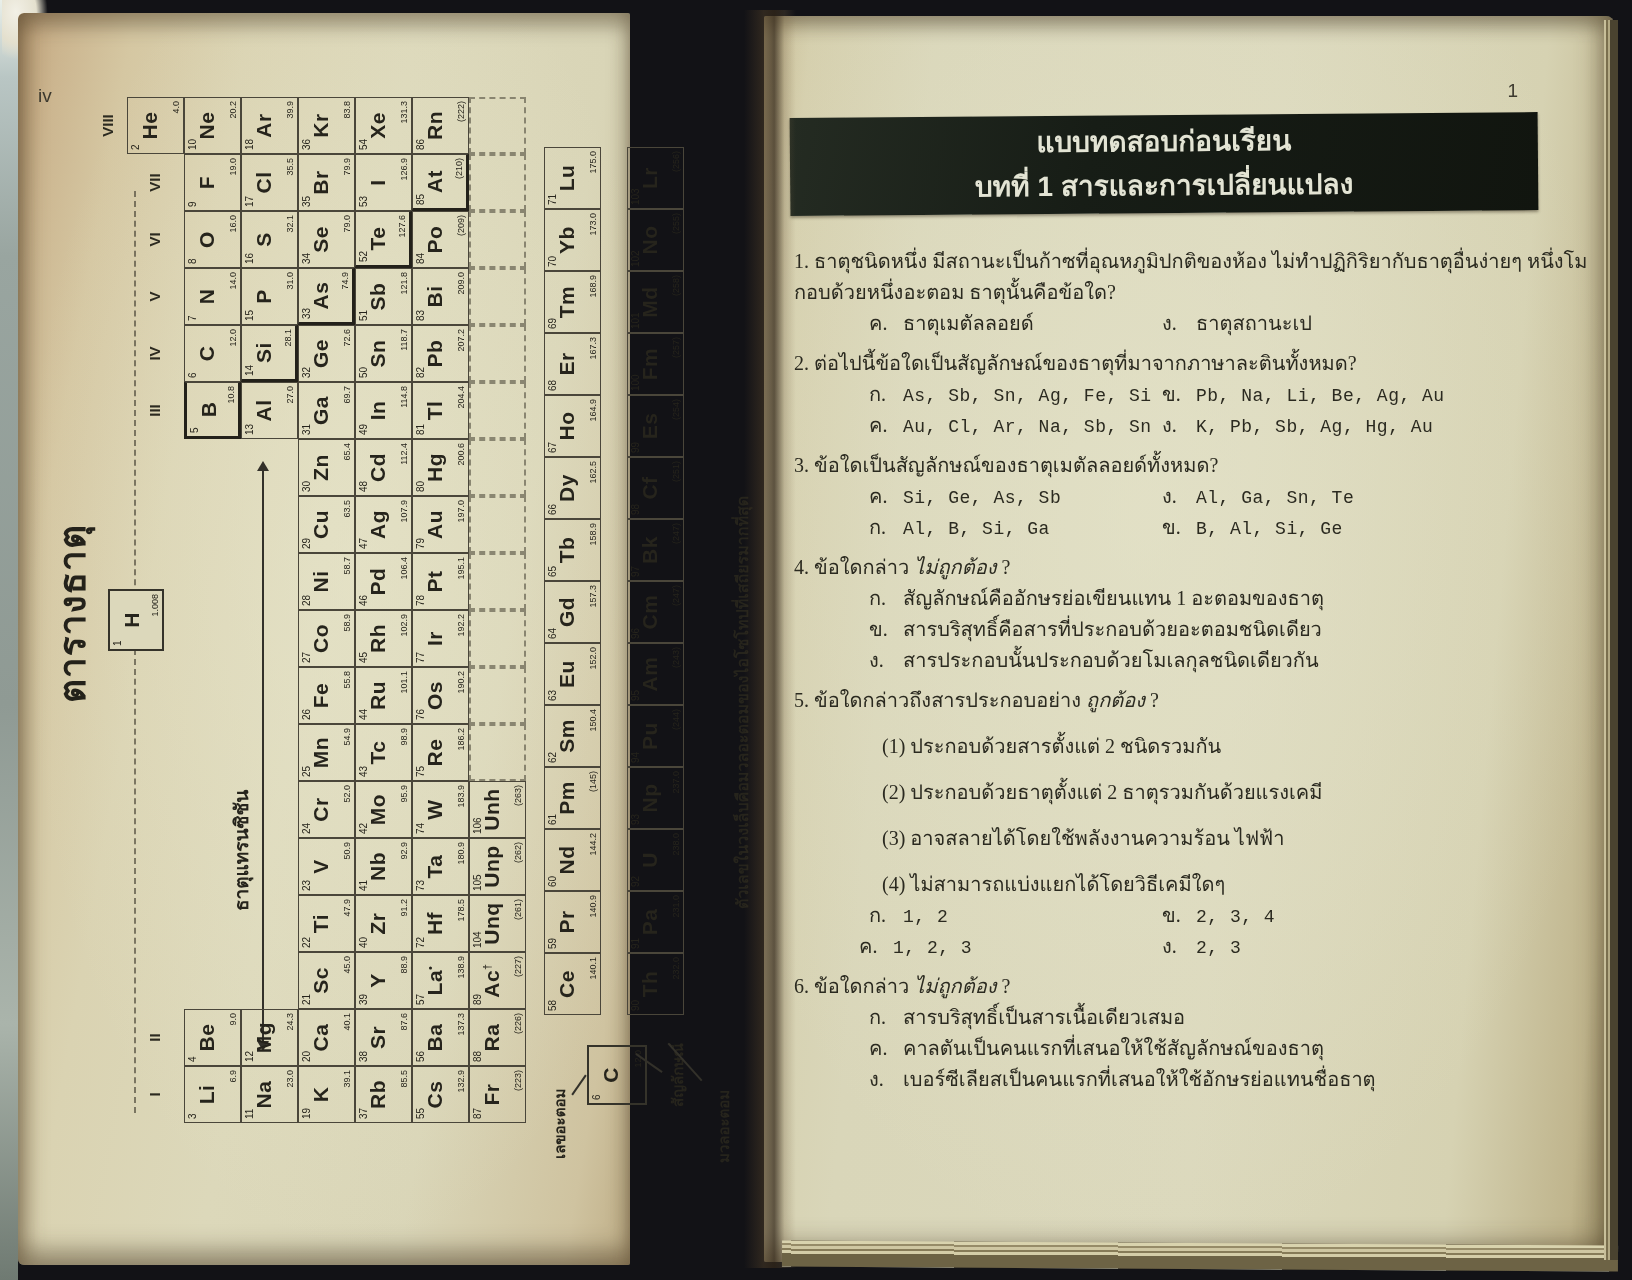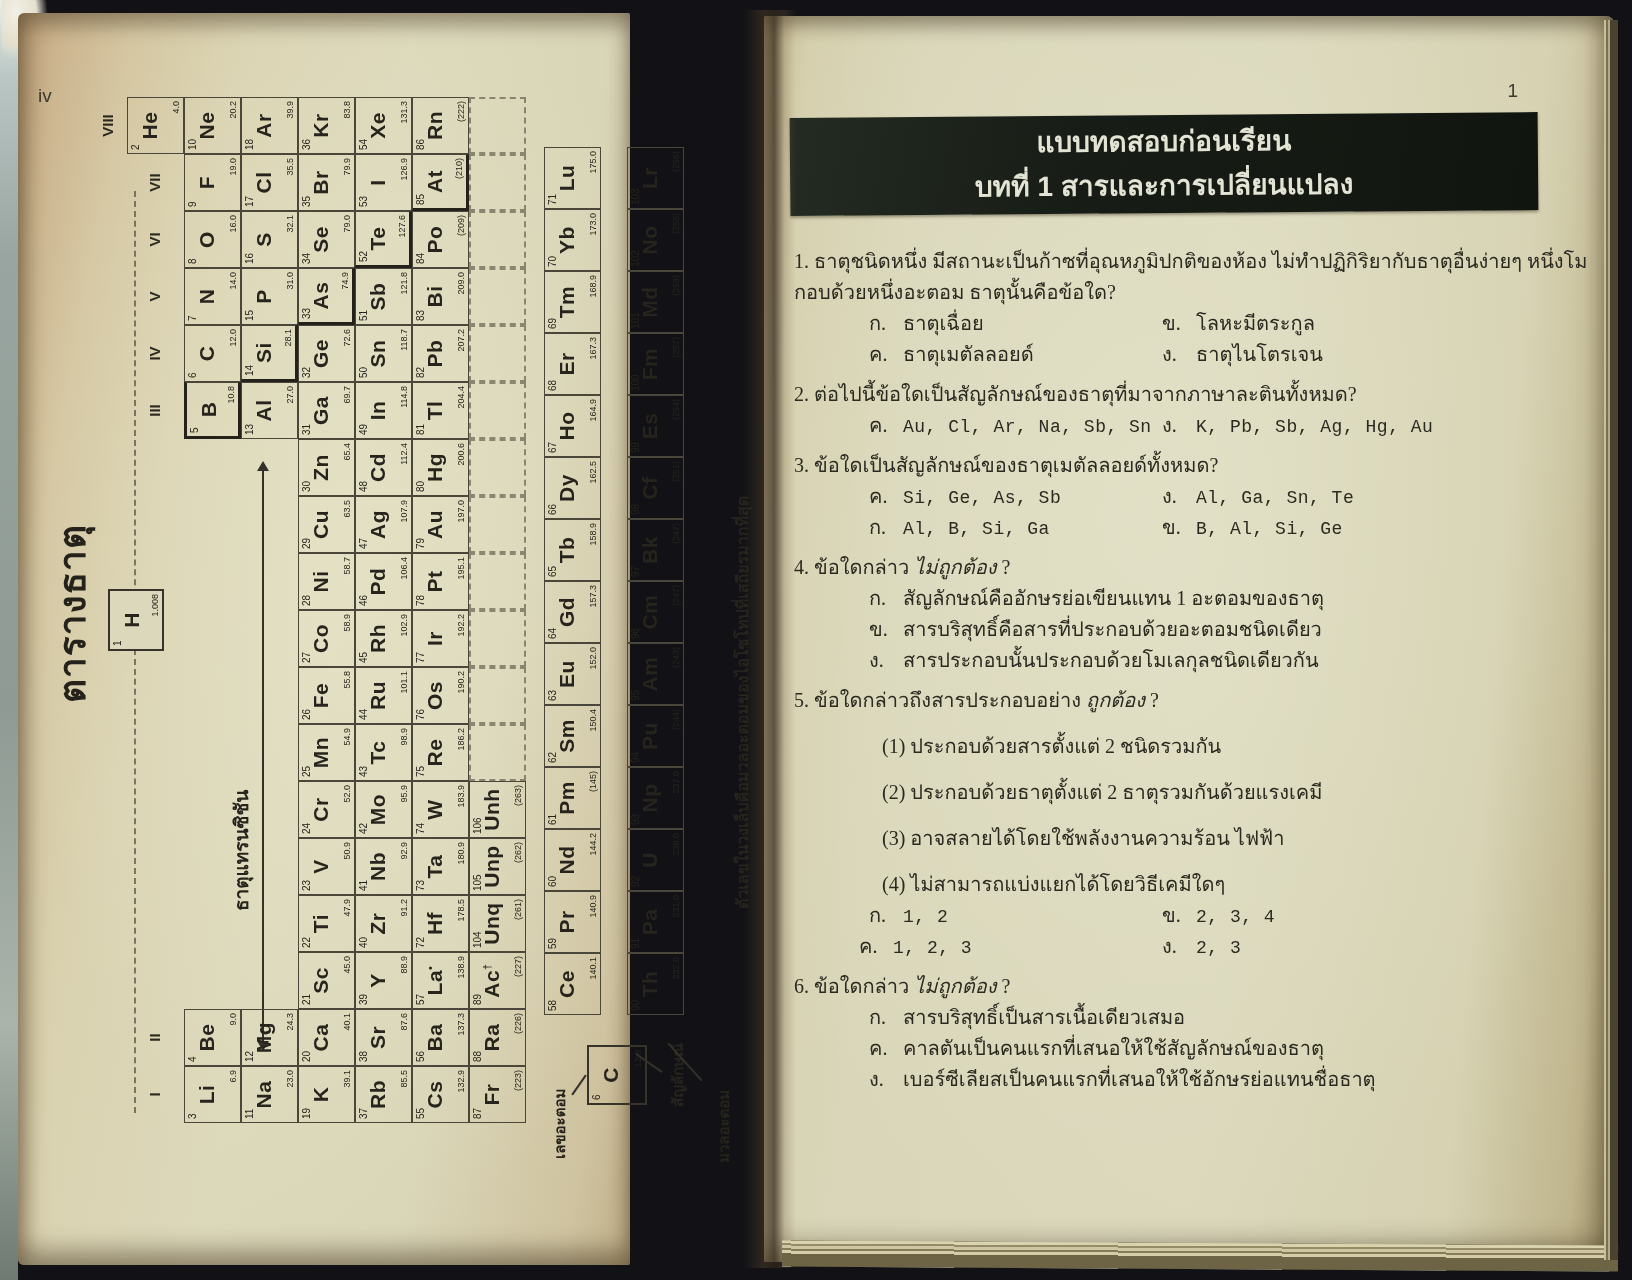--- a/index.html
+++ b/index.html
@@ -686,30 +686,30 @@
     <div class="header-box">
       <div class="hl hl1">แบบทดสอบก่อนเรียน</div>
       <div class="hl">บทที่ 1 สารและการเปลี่ยนแปลง</div>
     </div>
 
     <div class="questions" id="questions">
         <div class="question">
           <div class="qline"><span>1. ธาตุชนิดหนึ่ง มีสถานะเป็นก้าซที่อุณหภูมิปกติของห้อง ไม่ทำปฏิกิริยากับธาตุอื่นง่ายๆ หนึ่งโมเลกุลประ</span></div>
           <div class="qline"><span>กอบด้วยหนึ่งอะตอม ธาตุนั้นคือข้อใด?</span></div>
           <div class="crow">
-            <div class="choice" style="left: 75px;"><span class="cl">ก.</span><span class="ct">ธาตุเฉื่อย</span></div>
-            <div class="choice" style="left: 368px;"><span class="cl">ข.</span><span class="ct">โลหะมีตระกูล</span></div>
-          </div>
-          <div class="crow">
             <div class="choice" style="left: 75px;"><span class="cl">ค.</span><span class="ct">ธาตุเมตัลลอยด์</span></div>
-            <div class="choice" style="left: 368px;"><span class="cl">ง.</span><span class="ct">ธาตุไนโตรเจน</span></div>
+            <div class="choice" style="left: 368px;"><span class="cl">ง.</span><span class="ct">ธาตุสถานะเป</span></div>
           </div>
         </div>
         <div class="question">
           <div class="qline"><span>2. ต่อไปนี้ข้อใดเป็นสัญลักษณ์ของธาตุที่มาจากภาษาละตินทั้งหมด?</span></div>
+          <div class="crow">
+            <div class="choice" style="left: 75px;"><span class="cl">ก.</span><span class="ct mono">As, Sb, Sn, Ag, Fe, Si</span></div>
+            <div class="choice" style="left: 368px;"><span class="cl">ข.</span><span class="ct mono">Pb, Na, Li, Be, Ag, Au</span></div>
+          </div>
           <div class="crow">
             <div class="choice" style="left: 75px;"><span class="cl">ค.</span><span class="ct mono">Au, Cl, Ar, Na, Sb, Sn</span></div>
             <div class="choice" style="left: 368px;"><span class="cl">ง.</span><span class="ct mono">K, Pb, Sb, Ag, Hg, Au</span></div>
           </div>
         </div>
         <div class="question">
           <div class="qline"><span>3. ข้อใดเป็นสัญลักษณ์ของธาตุเมตัลลอยด์ทั้งหมด?</span></div>
           <div class="crow">
             <div class="choice" style="left: 75px;"><span class="cl">ค.</span><span class="ct mono">Si, Ge, As, Sb</span></div>
             <div class="choice" style="left: 368px;"><span class="cl">ง.</span><span class="ct mono">Al, Ga, Sn, Te</span></div>

